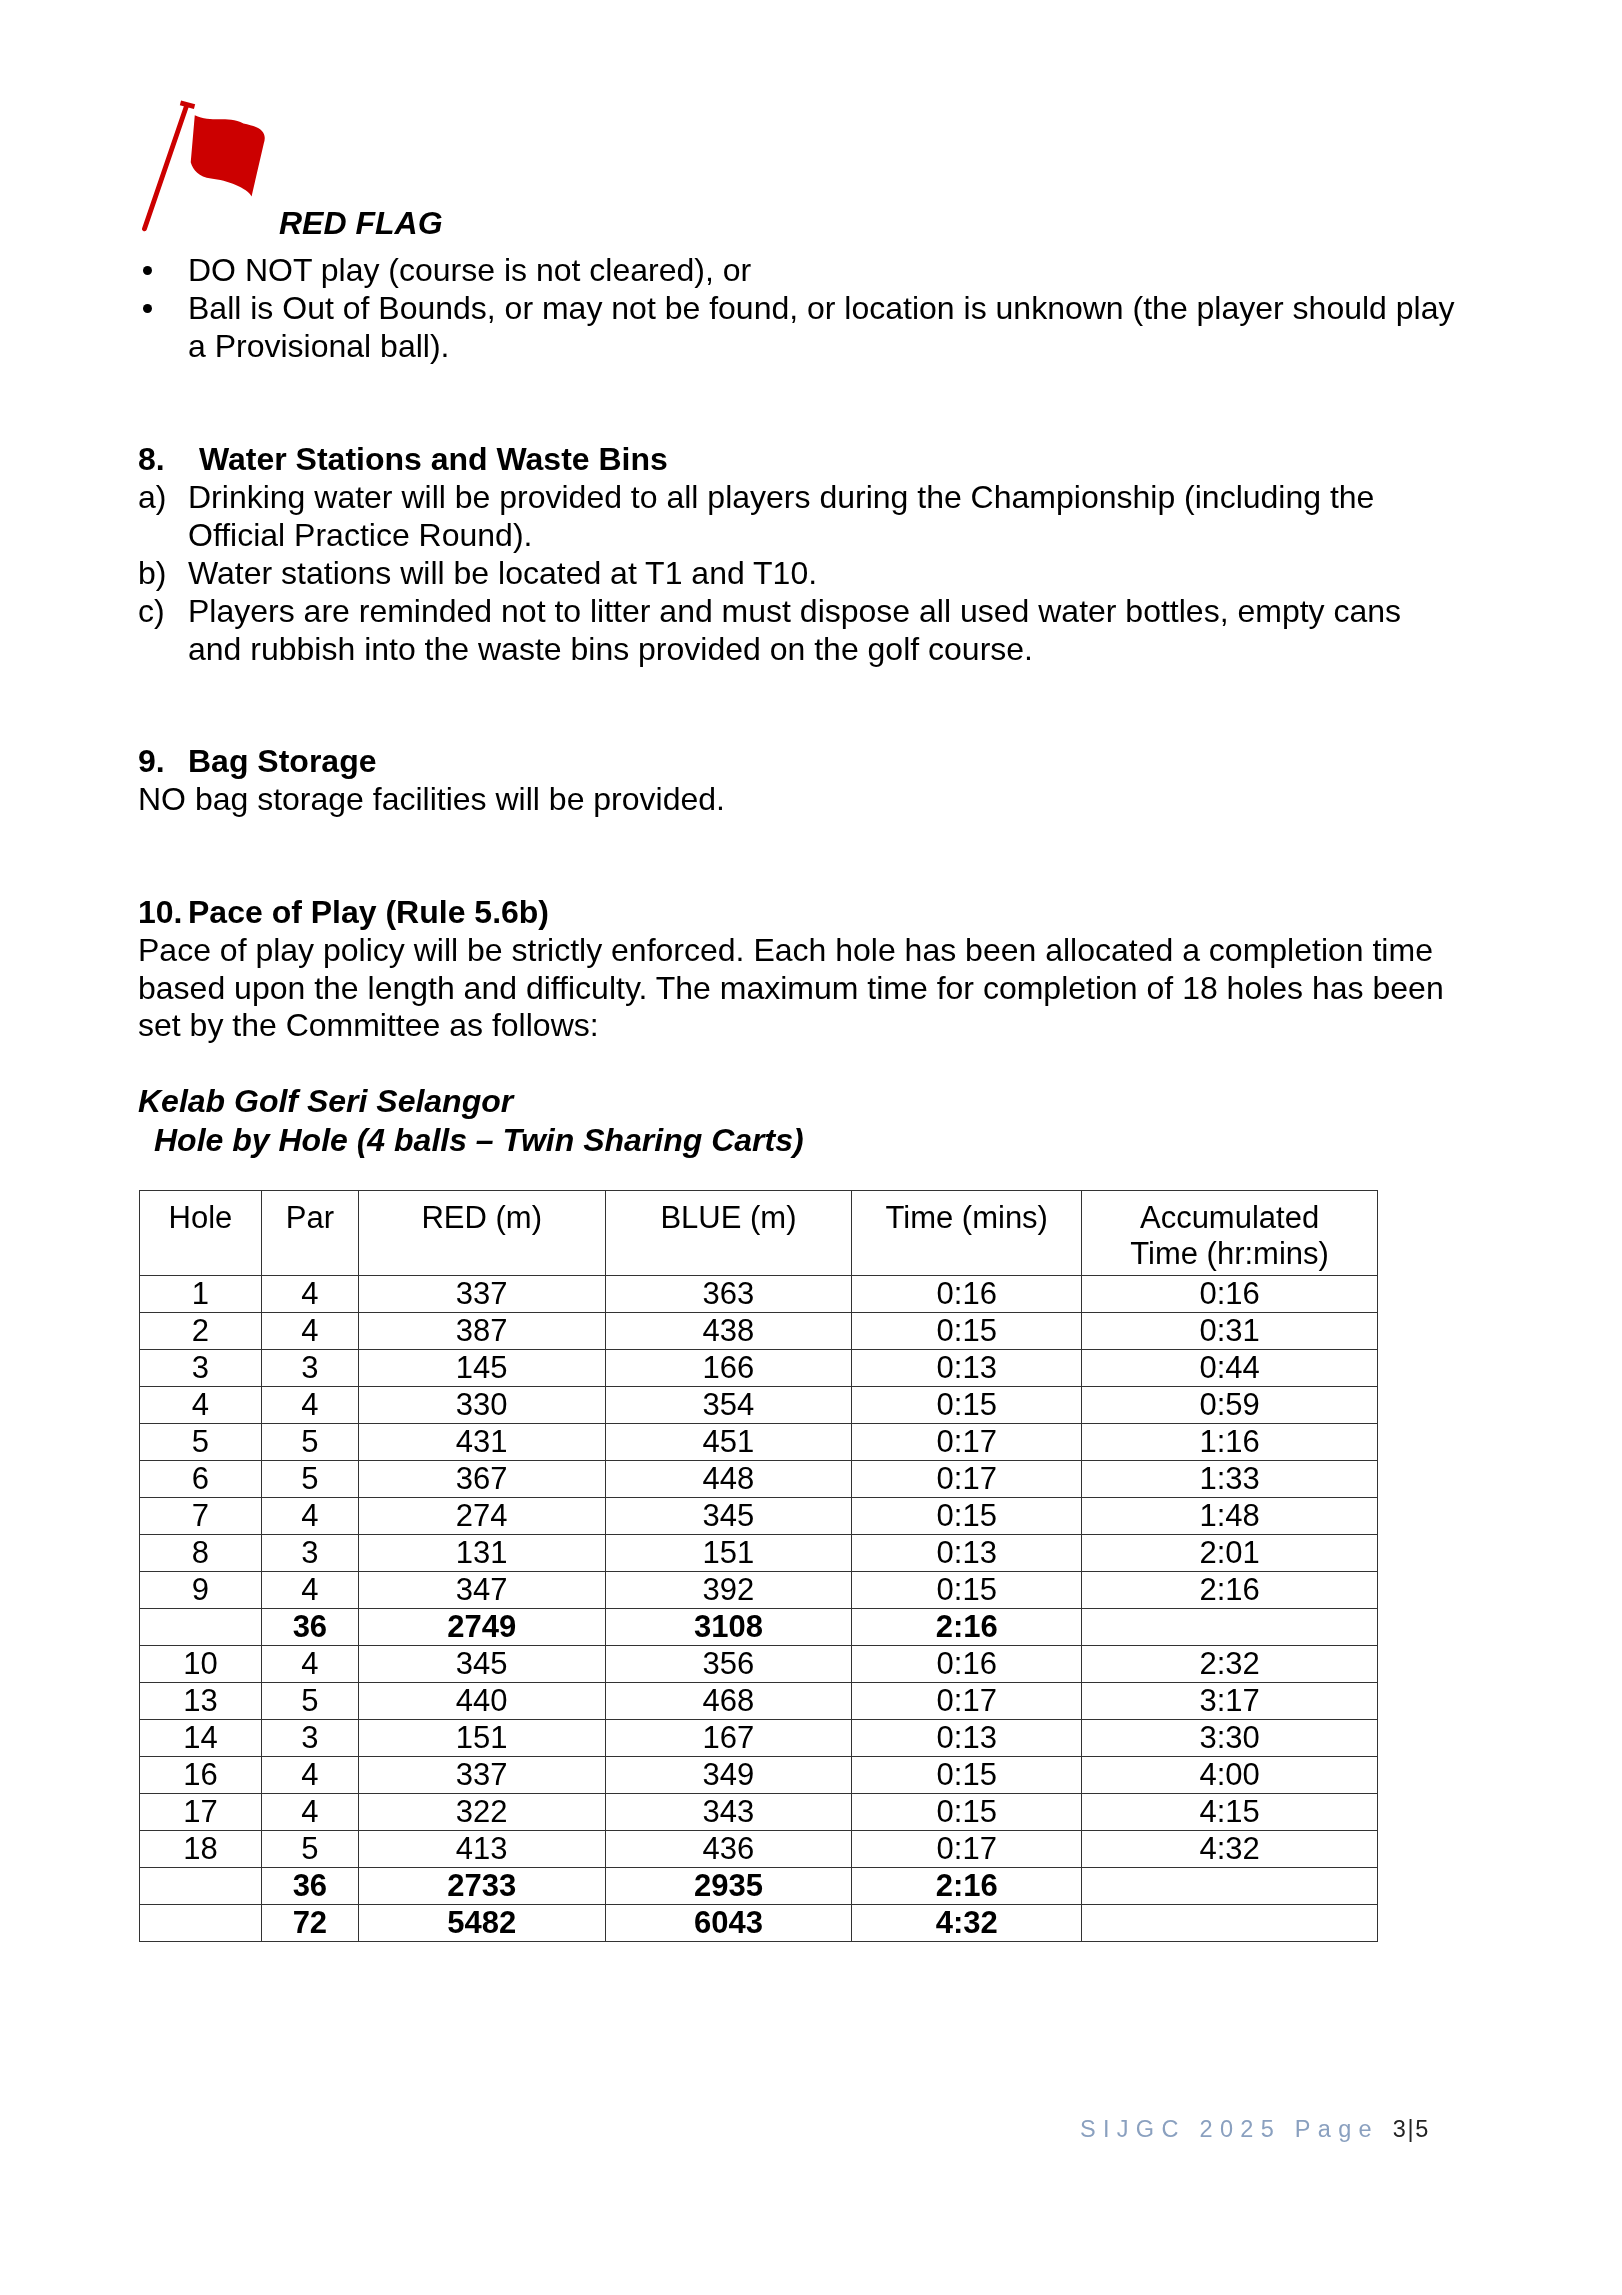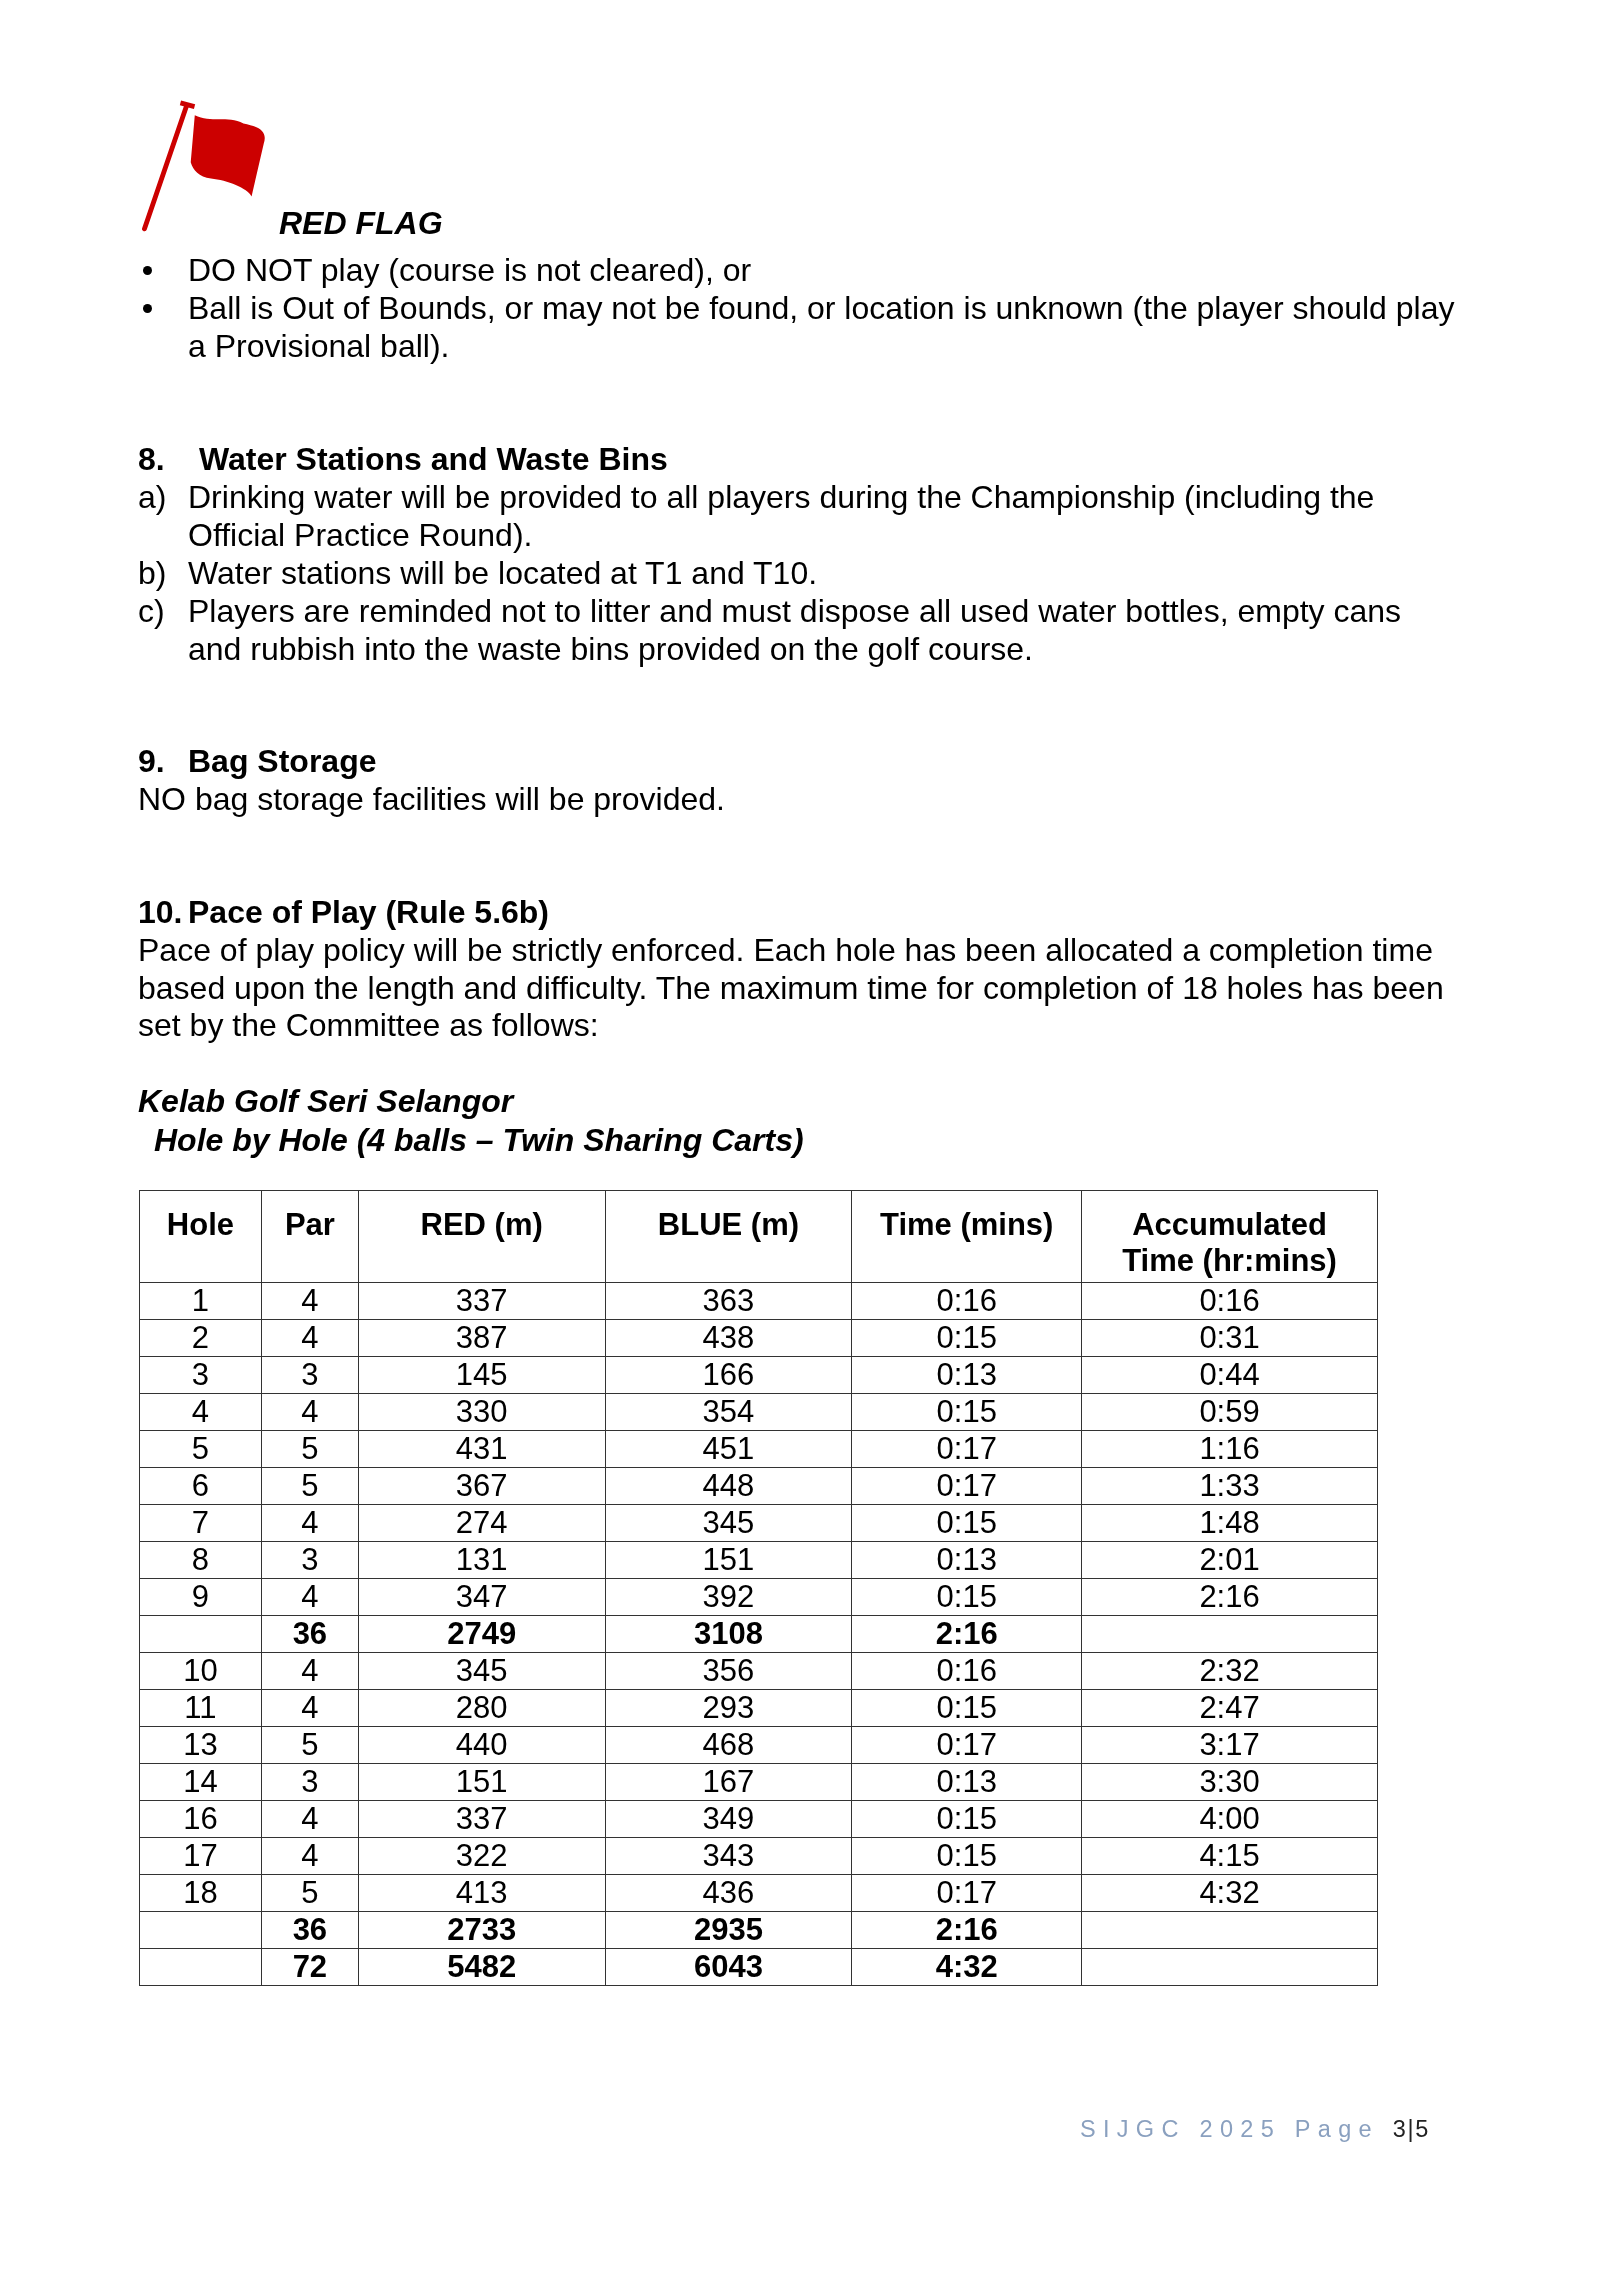--- a/index.html
+++ b/index.html
@@ -22,21 +22,21 @@
 
   .marker { position: absolute; left: 0; top: 0; }
 
   table#pace {
     position: absolute; left: 139px; top: 1190px; width: 1239px;
     border-collapse: collapse; font-size: 31px;
   }
   #pace td, #pace th {
     border: 1.6px solid #333; text-align: center; padding: 0; height: 36px; line-height: 36px;
   }
-  #pace th { font-weight: bold; vertical-align: top; height: 75px; line-height: 36px; padding-top: 16px; }
+  #pace th { font-weight: normal; vertical-align: top; height: 75px; line-height: 36px; padding-top: 9px; }
   #pace tr.total td { font-weight: bold; }
 
   #footer { left: 1080px; top: 2116px; font-size: 23.5px; letter-spacing: 7.3px; color: #8aa0bf; white-space: nowrap; }
   #footer .pg { color: #222; letter-spacing: 1.6px; }
 </style>
 </head>
 <body>
 
 <svg id="flag" class="abs" viewBox="0 0 180 170">
   <line x1="60" y1="8" x2="8" y2="160" stroke="#cc0000" stroke-width="6" stroke-linecap="round"></line>
@@ -193,28 +193,20 @@
       </tr>
       <tr>
         <td>10</td>
         <td>4</td>
         <td>345</td>
         <td>356</td>
         <td>0:16</td>
         <td>2:32</td>
       </tr>
       <tr>
-        <td>11</td>
-        <td>4</td>
-        <td>280</td>
-        <td>293</td>
-        <td>0:15</td>
-        <td>2:47</td>
-      </tr>
-      <tr>
         <td>13</td>
         <td>5</td>
         <td>440</td>
         <td>468</td>
         <td>0:17</td>
         <td>3:17</td>
       </tr>
       <tr>
         <td>14</td>
         <td>3</td>

